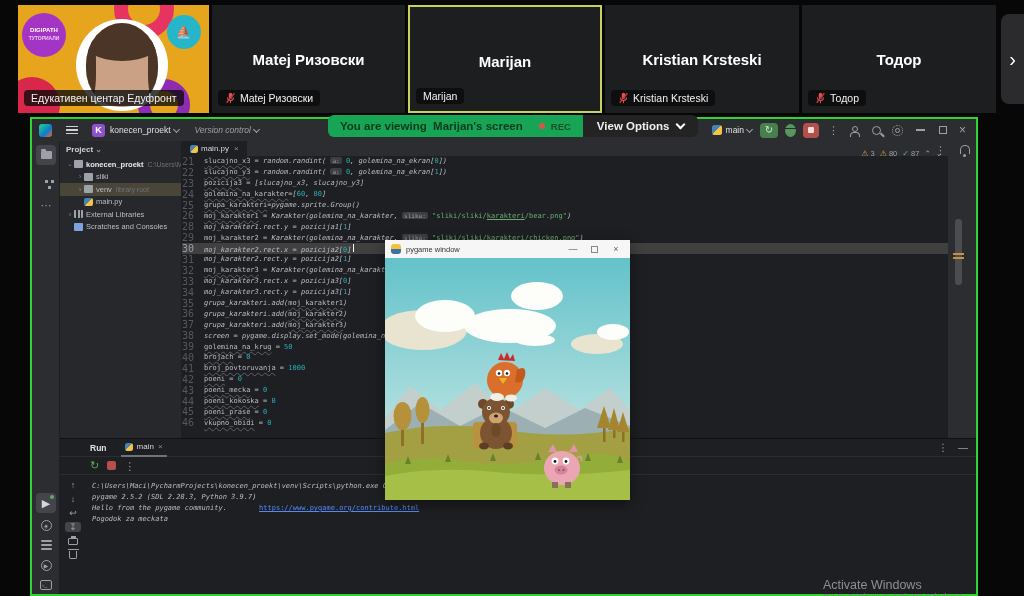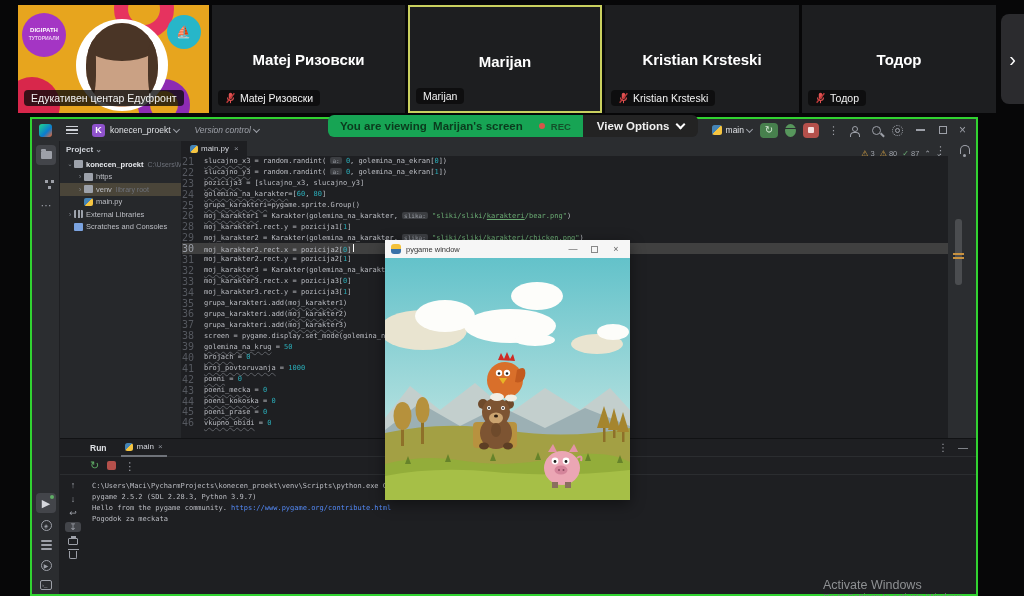--- a/index.html
+++ b/index.html
@@ -111,27 +111,27 @@
     display:flex;align-items:center;}
   .edtab{display:flex;align-items:center;gap:3px;background:#1e1f22;height:15px;padding:0 8px;
     font-size:8px;color:#d5d7dd;}
   .edtab .x{color:#8a8e96;font-size:8px;margin-left:2px;}
   .codearea{position:absolute;left:150px;top:37px;right:28px;height:286px;background:#1e1f22;overflow:hidden;}
   .code-line{position:relative;height:10.9px;display:flex;align-items:center;white-space:pre;
     font-family:"DejaVu Sans Mono",monospace;font-size:7px;}
   .code-line .ln{width:22px;flex:0 0 22px;text-align:left;padding-right:9px;color:#55585f;font-size:10px;}
   .code-line.cur{background:#404040;}
   .code-line.cur .ln{color:#9a9ea6;}
-  .tk-d{color:#bcbec4;}
+  .tk-d{color:#bcbec4;font-style:italic;}
   .tk-u{color:#bcbec4;text-decoration:underline wavy #5e6166;text-underline-offset:2px;text-decoration-thickness:1px;}
   .tk-n{color:#2aacb8;}
   .tk-s{color:#6aab73;}
   .tk-su{color:#6aab73;text-decoration:underline;text-underline-offset:1px;}
   .tk-h{background:#3c3e42;color:#9a9ea6;border-radius:2px;font-size:6px;padding:0 2px;}
-  .tk-lk{color:#548af7;}
+  .tk-lk{color:#548af7;text-decoration:underline;margin-left:28px;}
   .caret{display:inline-block;width:1px;height:8px;background:#fff;margin-left:1px;}
   .inspect{position:absolute;right:34px;top:30px;display:flex;gap:5px;align-items:center;
     font-size:7.5px;color:#9da0a8;z-index:5;}
   .warn{color:#d8a343;font-size:8px;}
   .ok{color:#6aab73;font-size:8px;}
   .sbar{position:absolute;right:14px;top:100px;width:7px;height:66px;background:#4b4d50;border-radius:3px;}
   .smark{position:absolute;right:12px;width:11px;height:2px;background:#c8913f;}
   .bell{position:absolute;right:6px;top:26px;width:10px;height:9px;border-radius:5px 5px 0 0;border:1.4px solid #9da0a8;border-bottom:none;}
   .bell::after{content:"";position:absolute;left:2px;bottom:-3px;width:3px;height:3px;border-radius:50%;background:#9da0a8;}
 
@@ -318,21 +318,21 @@
       <div>
           <div class="trow" style="padding-left: 6px;">
             <span class="tchev">⌄</span>
             <span class="ti ti-folder"></span>
             <span class="tbold">konecen_proekt</span>
             <span class="textra">C:\Users\Mac</span>
           </div>
           <div class="trow" style="padding-left: 16px;">
             <span class="tchev">›</span>
             <span class="ti ti-folder"></span>
-            <span>https</span>
+            <span>sliki</span>
           </div>
           <div class="trow sel" style="padding-left: 16px;">
             <span class="tchev">›</span>
             <span class="ti ti-folder"></span>
             <span>venv</span>
             <span class="textra">library root</span>
           </div>
           <div class="trow" style="padding-left: 16px;">
             <span class="tchev"></span>
             <span class="ti ti-python"></span>

